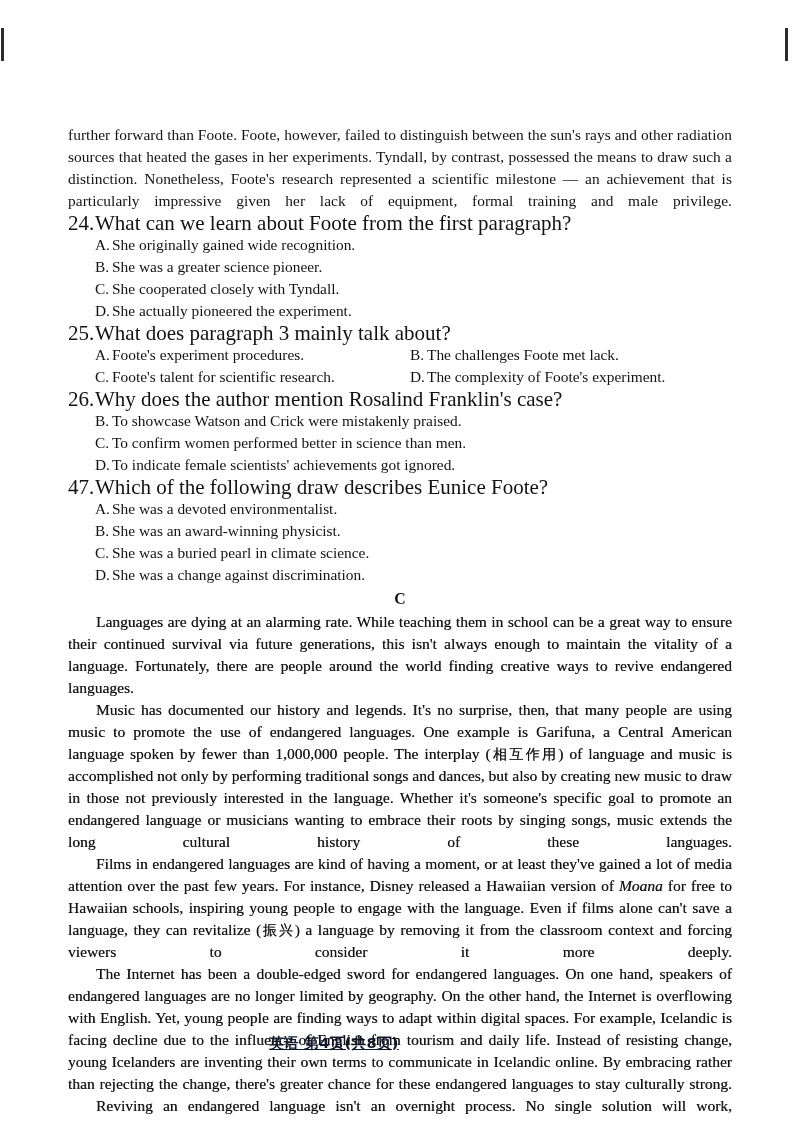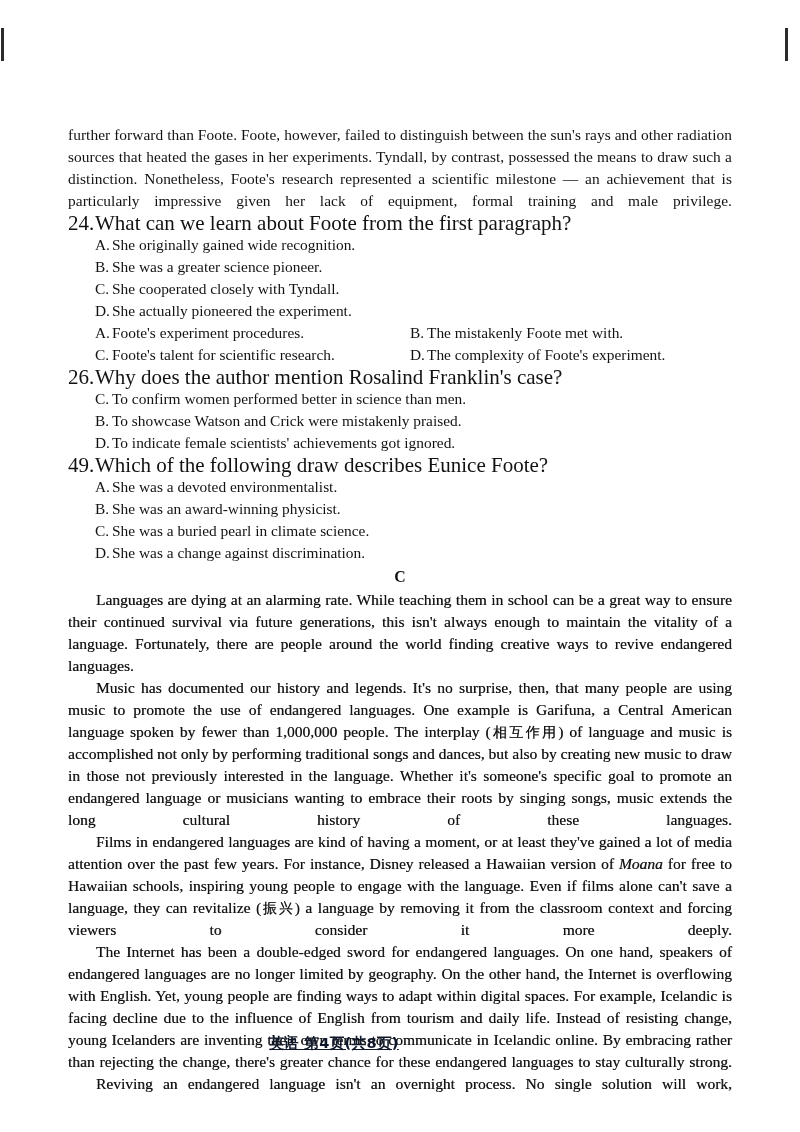--- a/index.html
+++ b/index.html
@@ -138,46 +138,49 @@
     </div>
     <div class="opt">
       <span class="opt-letter">C.</span><span>She cooperated closely with Tyndall.</span>
     </div>
     <div class="opt">
       <span class="opt-letter">D.</span><span>She actually pioneered the experiment.</span>
     </div>
   </div>
 
   <div class="qblock">
+    <div class="qline">
+      <span class="qnum">25.</span><span>What does paragraph 3 mainly talk about?</span>
+    </div>
     <div class="opt-row">
-      <span class="col"><span class="opt-letter">A.</span><span>Foote's experiment procedures.</span></span><span class="col"><span class="opt-letter">B.</span><span>The mistakenly Foote met with.</span></span>
+      <span class="col"><span class="opt-letter">A.</span><span>Foote's experiment procedures.</span></span><span class="col"><span class="opt-letter">B.</span><span>The challenges Foote met lack.</span></span>
     </div>
     <div class="opt-row">
       <span class="col"><span class="opt-letter">C.</span><span>Foote's talent for scientific research.</span></span><span class="col"><span class="opt-letter">D.</span><span>The complexity of Foote's experiment.</span></span>
     </div>
   </div>
 
   <div class="qblock">
     <div class="qline">
       <span class="qnum">26.</span><span>Why does the author mention Rosalind Franklin's case?</span>
     </div>
     <div class="opt">
+      <span class="opt-letter">B.</span><span>To showcase Watson and Crick were mistakenly praised.</span>
+    </div>
+    <div class="opt">
       <span class="opt-letter">C.</span><span>To confirm women performed better in science than men.</span>
     </div>
     <div class="opt">
-      <span class="opt-letter">B.</span><span>To showcase Watson and Crick were mistakenly praised.</span>
-    </div>
-    <div class="opt">
       <span class="opt-letter">D.</span><span>To indicate female scientists' achievements got ignored.</span>
     </div>
   </div>
 
   <div class="qblock">
     <div class="qline">
-      <span class="qnum">49.</span><span>Which of the following draw describes Eunice Foote?</span>
+      <span class="qnum">47.</span><span>Which of the following draw describes Eunice Foote?</span>
     </div>
     <div class="opt">
       <span class="opt-letter">A.</span><span>She was a devoted environmentalist.</span>
     </div>
     <div class="opt">
       <span class="opt-letter">B.</span><span>She was an award-winning physicist.</span>
     </div>
     <div class="opt">
       <span class="opt-letter">C.</span><span>She was a buried pearl in climate science.</span>
     </div>

